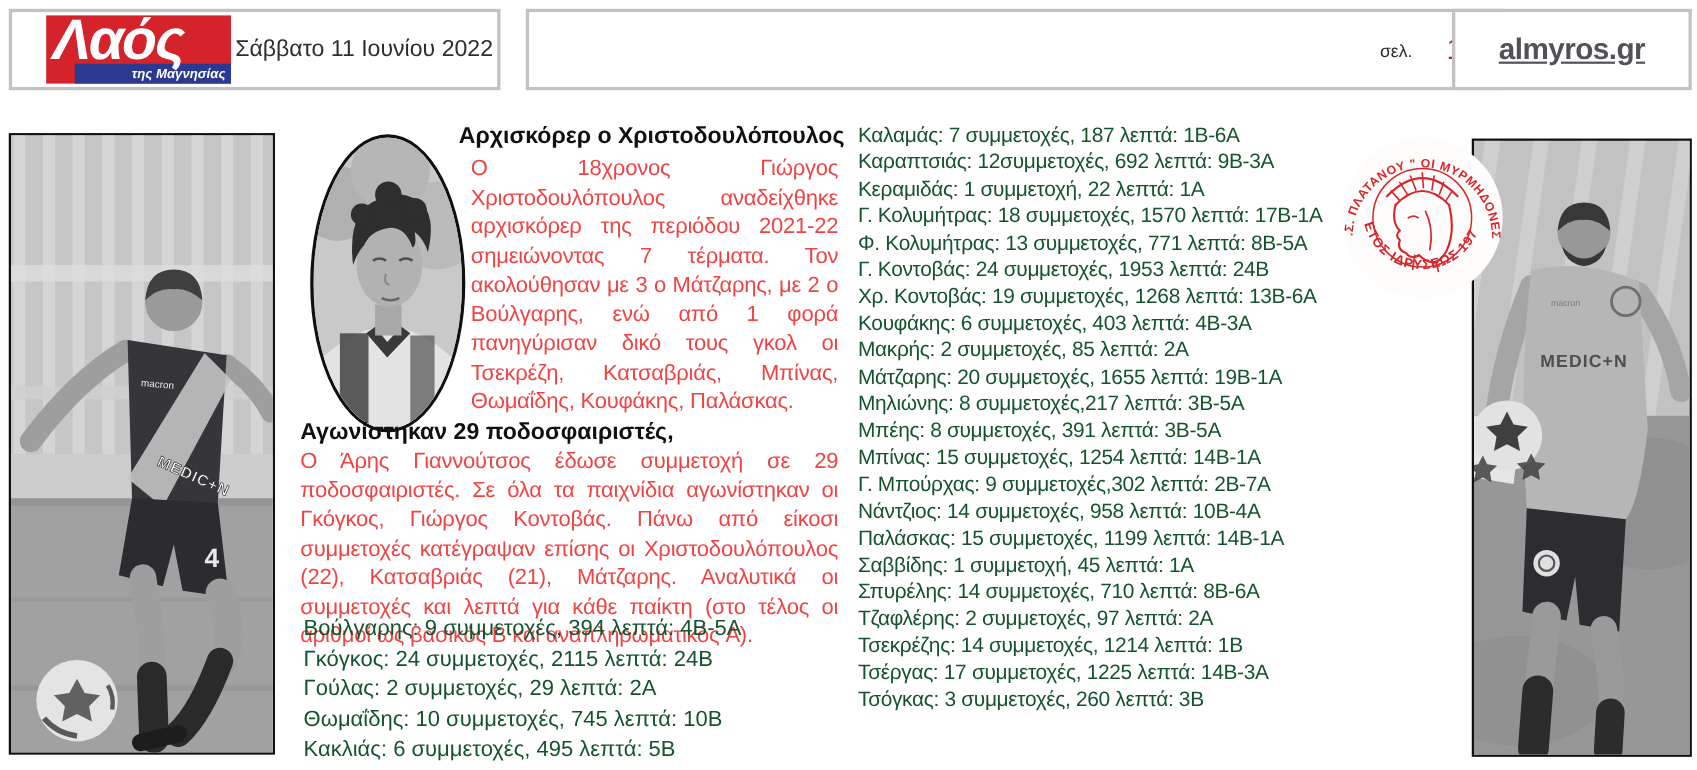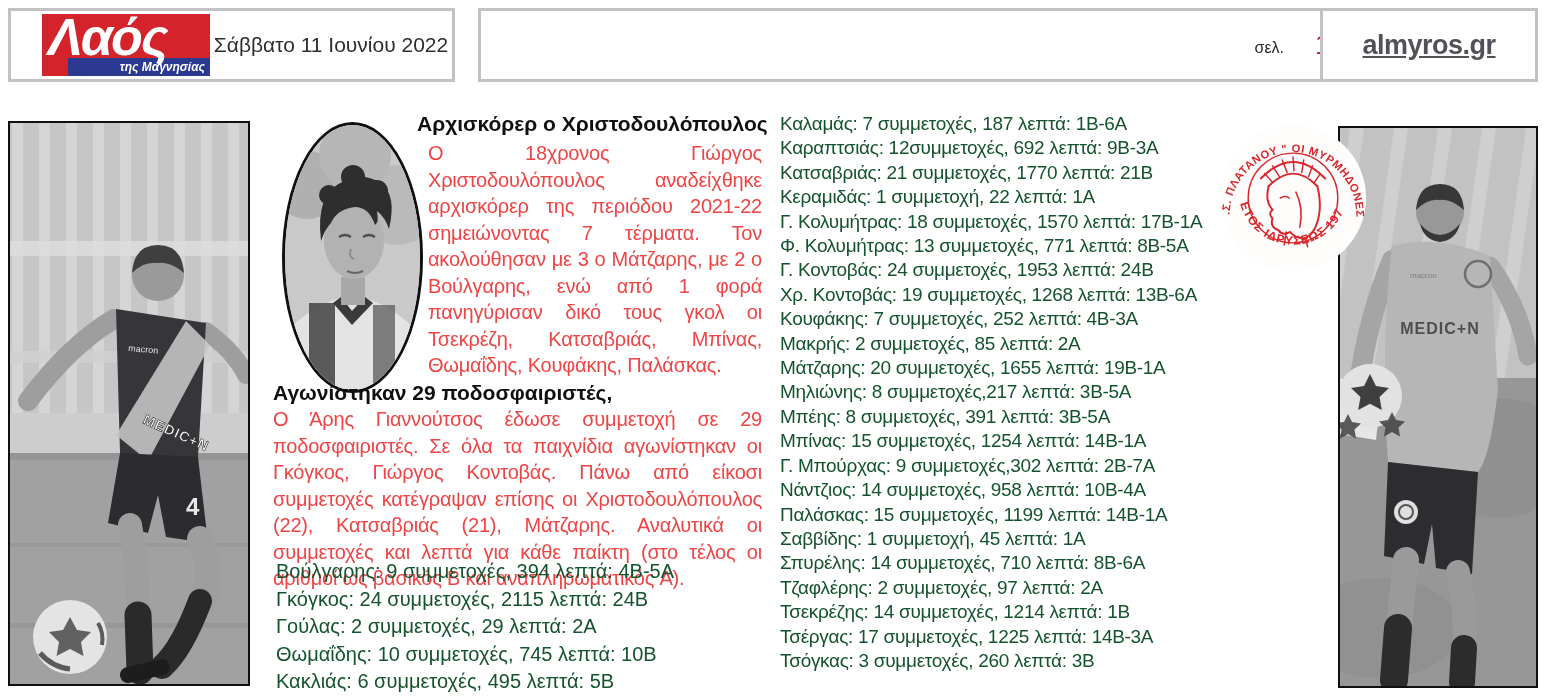--- a/index.html
+++ b/index.html
@@ -161,27 +161,26 @@
       <div>Βούλγαρης: 9 συμμετοχές, 394 λεπτά: 4B-5A</div>
       <div>Γκόγκος: 24 συμμετοχές, 2115 λεπτά: 24B</div>
       <div>Γούλας: 2 συμμετοχές, 29 λεπτά: 2A</div>
       <div>Θωμαΐδης: 10 συμμετοχές, 745 λεπτά: 10B</div>
       <div>Κακλιάς: 6 συμμετοχές, 495 λεπτά:  5B</div>
     </div>
 
   <div class="stats stats-right">
       <div>Καλαμάς: 7 συμμετοχές, 187 λεπτά: 1B-6A</div>
       <div>Καραπτσιάς: 12συμμετοχές, 692 λεπτά: 9B-3A</div>
-      <div>Κατσαβριάς: 21 συμμετοχές, 1770 λεπτά: 21B</div>
       <div>Κεραμιδάς: 1 συμμετοχή, 22 λεπτά: 1A</div>
       <div>Γ. Κολυμήτρας: 18 συμμετοχές, 1570 λεπτά: 17B-1A</div>
       <div>Φ. Κολυμήτρας: 13 συμμετοχές, 771 λεπτά: 8B-5A</div>
       <div>Γ. Κοντοβάς: 24 συμμετοχές, 1953 λεπτά: 24B</div>
       <div>Χρ. Κοντοβάς: 19 συμμετοχές, 1268 λεπτά: 13B-6A</div>
-      <div>Κουφάκης: 7 συμμετοχές, 252 λεπτά: 4B-3A</div>
+      <div>Κουφάκης: 6 συμμετοχές, 403 λεπτά: 4B-3A</div>
       <div>Μακρής: 2 συμμετοχές, 85 λεπτά: 2A</div>
       <div>Μάτζαρης: 20 συμμετοχές, 1655 λεπτά: 19B-1A</div>
       <div>Μηλιώνης: 8 συμμετοχές,217 λεπτά: 3B-5A</div>
       <div>Μπέης: 8 συμμετοχές, 391 λεπτά: 3B-5A</div>
       <div>Μπίνας: 15 συμμετοχές, 1254 λεπτά: 14B-1A</div>
       <div>Γ. Μπούρχας: 9 συμμετοχές,302 λεπτά: 2B-7A</div>
       <div>Νάντζιος: 14 συμμετοχές, 958 λεπτά: 10B-4A</div>
       <div>Παλάσκας: 15 συμμετοχές, 1199 λεπτά: 14B-1A</div>
       <div>Σαββίδης: 1 συμμετοχή, 45 λεπτά: 1A</div>
       <div>Σπυρέλης: 14 συμμετοχές, 710 λεπτά: 8B-6A</div>

